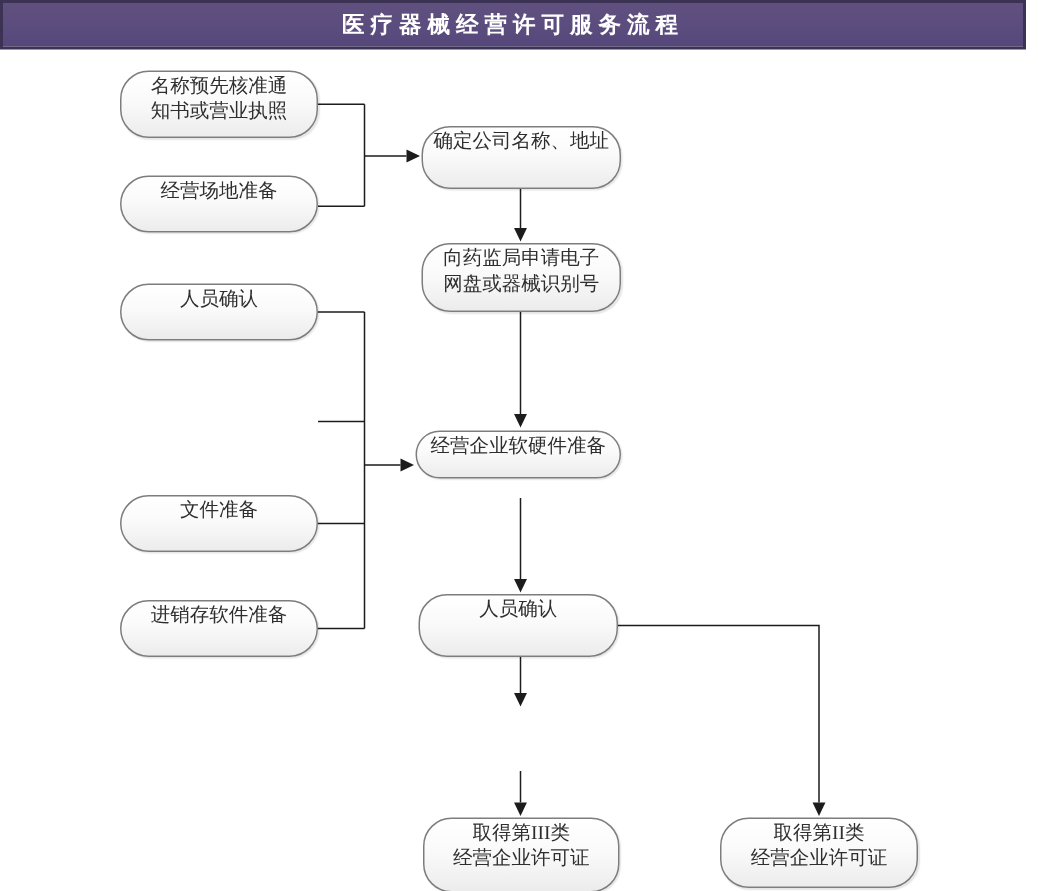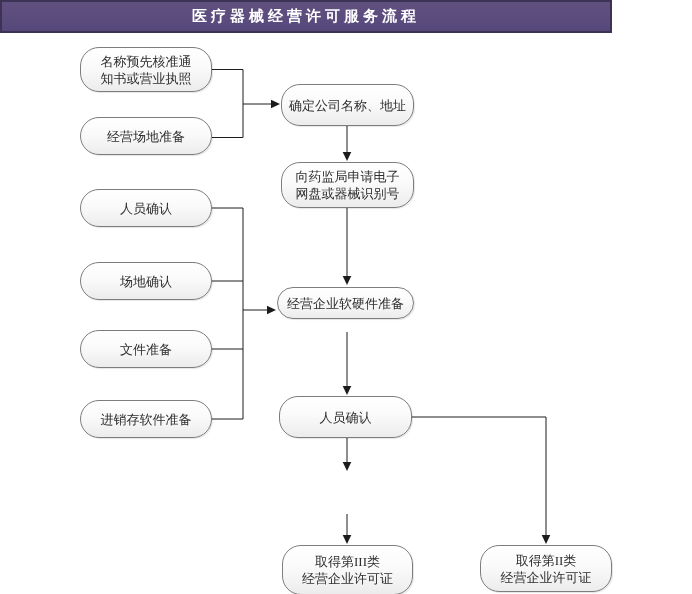--- a/index.html
+++ b/index.html
@@ -7,21 +7,21 @@
     width: 692px; height: 594px;
     background: #ffffff;
     position: relative;
     font-family: "Liberation Serif", serif;
     overflow: hidden;
   }
   .stage { position: absolute; left: 0; top: 0; width: 692px; height: 594px; }
 
   .header {
     position: absolute; left: 0; top: 0;
-    width: 612px; height: 33px;
+    width: 684px; height: 33px;
     box-sizing: border-box;
     background: linear-gradient(180deg, #60507f 0%, #5b4c7e 60%, #55477a 100%);
     border: 2px solid #3b3254;
     display: flex; align-items: center; justify-content: center;
   }
   .header .title {
     color: #ffffff;
     font-size: 15px;
     font-weight: bold;
     letter-spacing: 4px;
@@ -37,21 +37,21 @@
   }
   .connectors polygon { fill: #1c1c1c; stroke: none; }
 
   .node {
     position: absolute;
     box-sizing: border-box;
     border: 1px solid #7d7d7d;
     border-radius: 19px;
     background: linear-gradient(180deg, #ffffff 0%, #fafafa 45%, #ececec 100%);
     box-shadow: 1px 1px 1px rgba(0,0,0,0.10);
-    display: flex; align-items: center; justify-content: center;
+    display: flex; justify-content: center;
     text-align: center;
     color: #2e2e2e;
     font-size: 13px;
     line-height: 17px;
   }
   .node .label { white-space: pre-line; }
 </style>
 </head>
 <body>
 
@@ -98,23 +98,20 @@
   </div>
 
   <div class="node" style="left:80px; top:117px; width:132px; height:38px;">
     <span class="label">经营场地准备</span>
   </div>
 
   <div class="node" style="left:80px; top:189px; width:132px; height:38px;">
     <span class="label">人员确认</span>
   </div>
 
-  <div class="node" style="left:80px; top:262px; width:132px; height:38px;">
-    <span class="label">场地确认</span>
-  </div>
 
   <div class="node" style="left:80px; top:330px; width:132px; height:38px;">
     <span class="label">文件准备</span>
   </div>
 
   <div class="node" style="left:80px; top:400px; width:132px; height:38px;">
     <span class="label">进销存软件准备</span>
   </div>
 
   <div class="node" style="left:281px; top:84px; width:133px; height:42px;">

